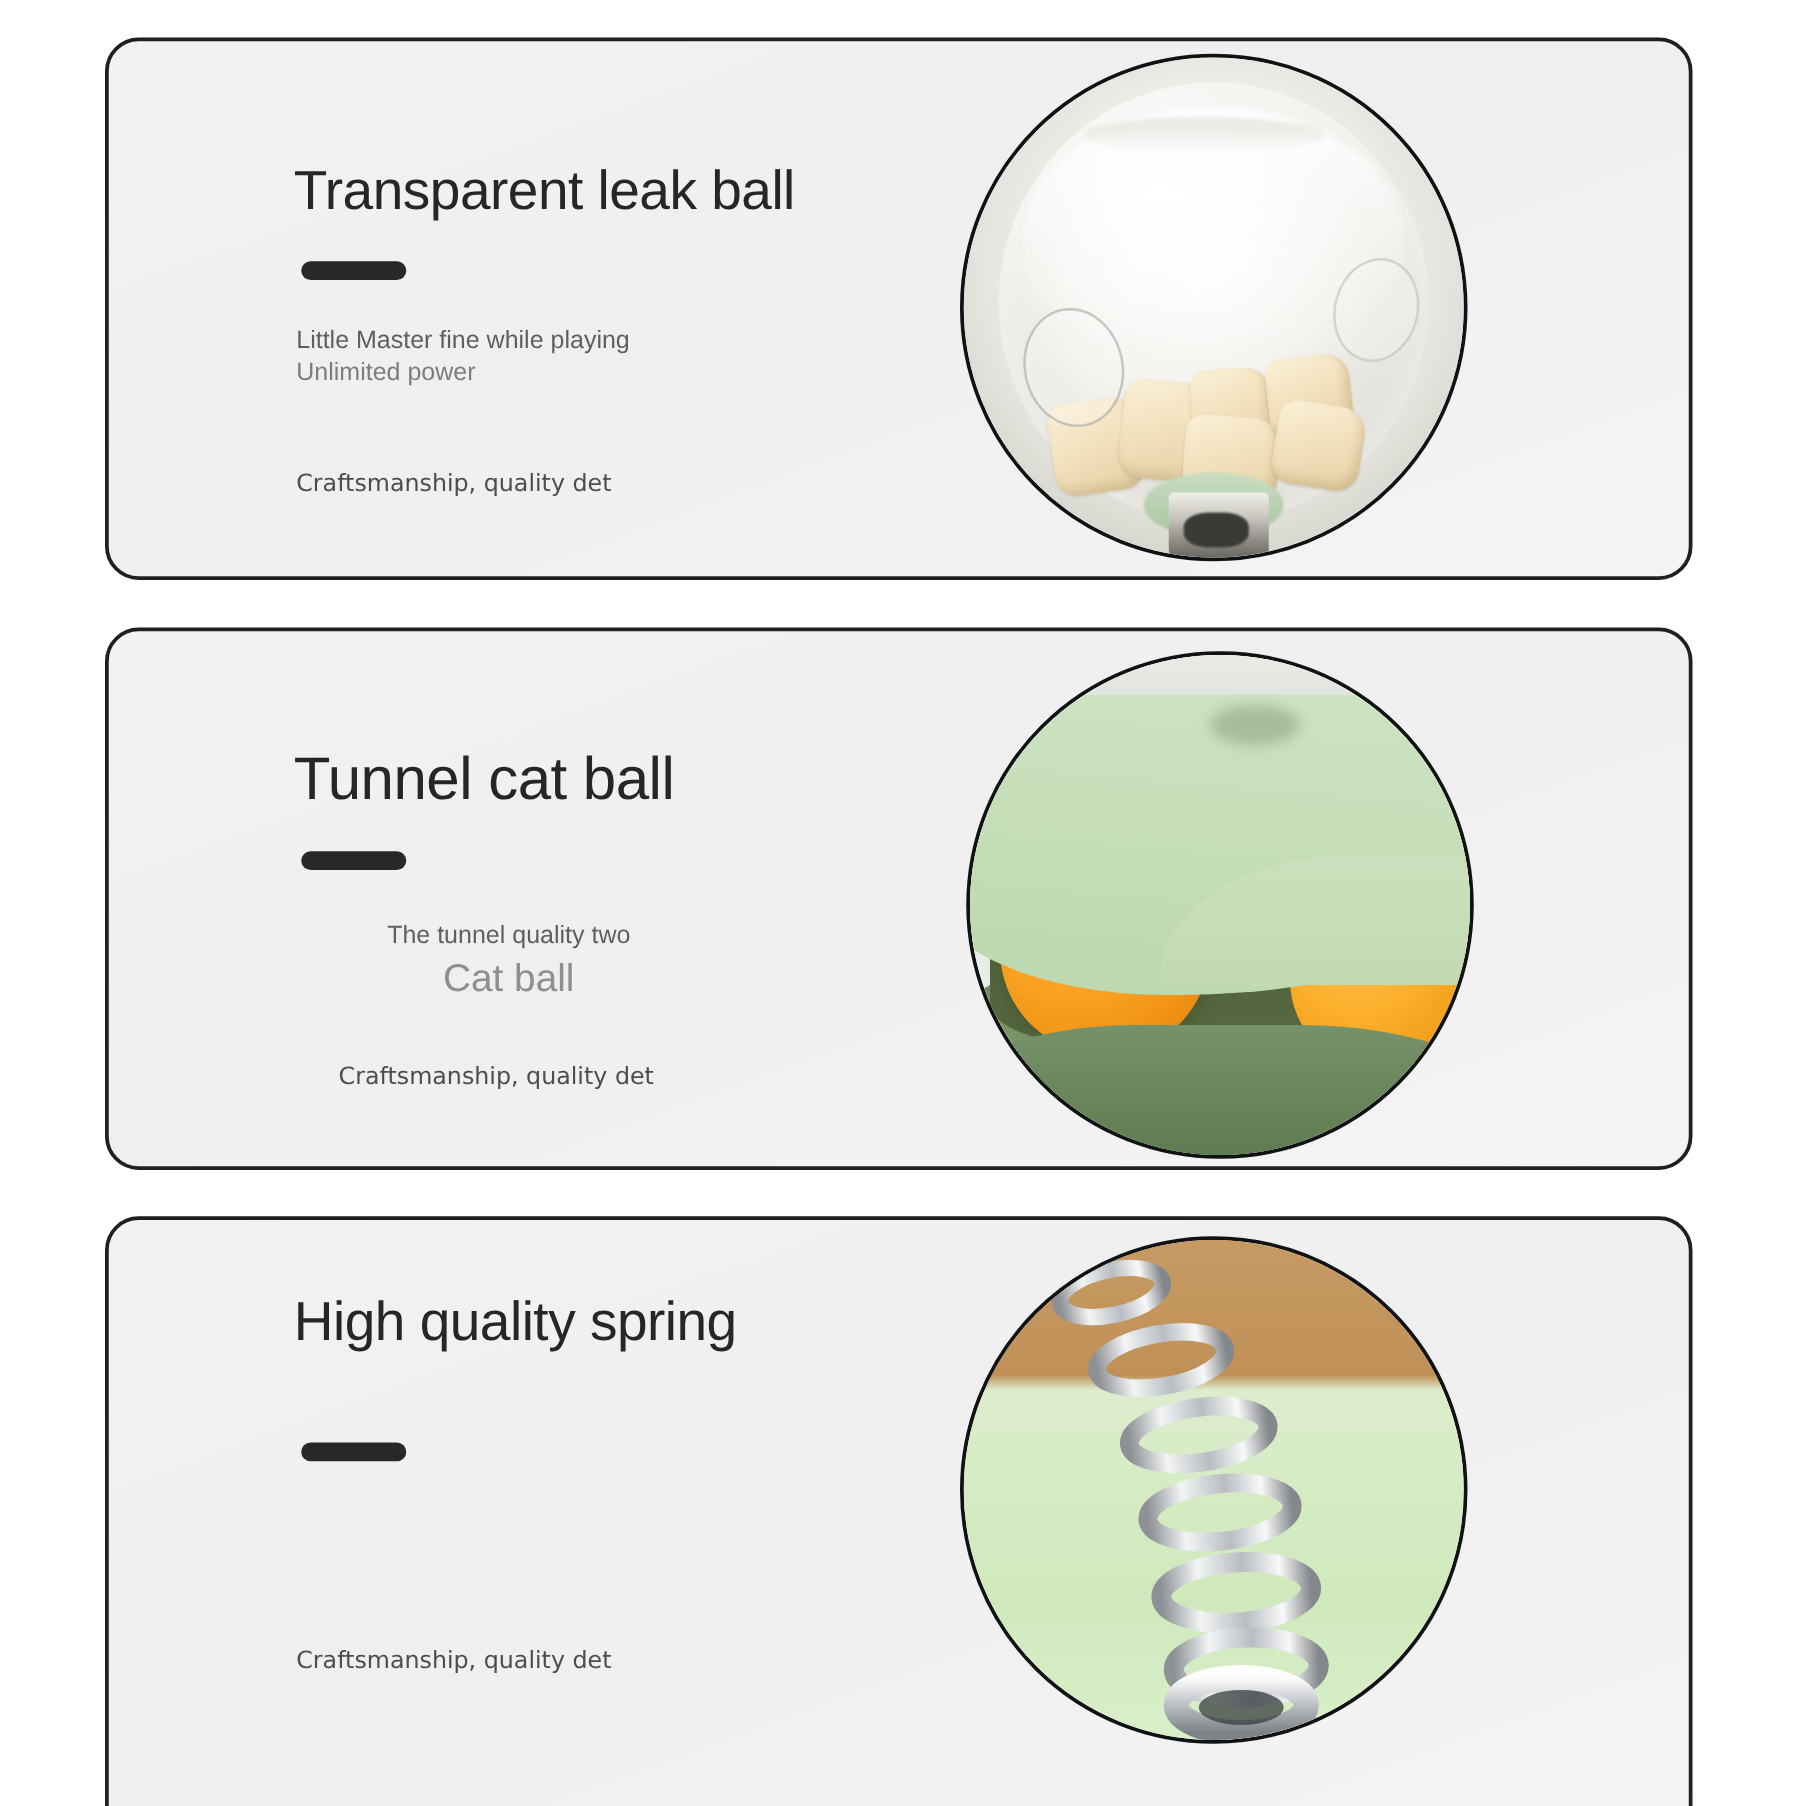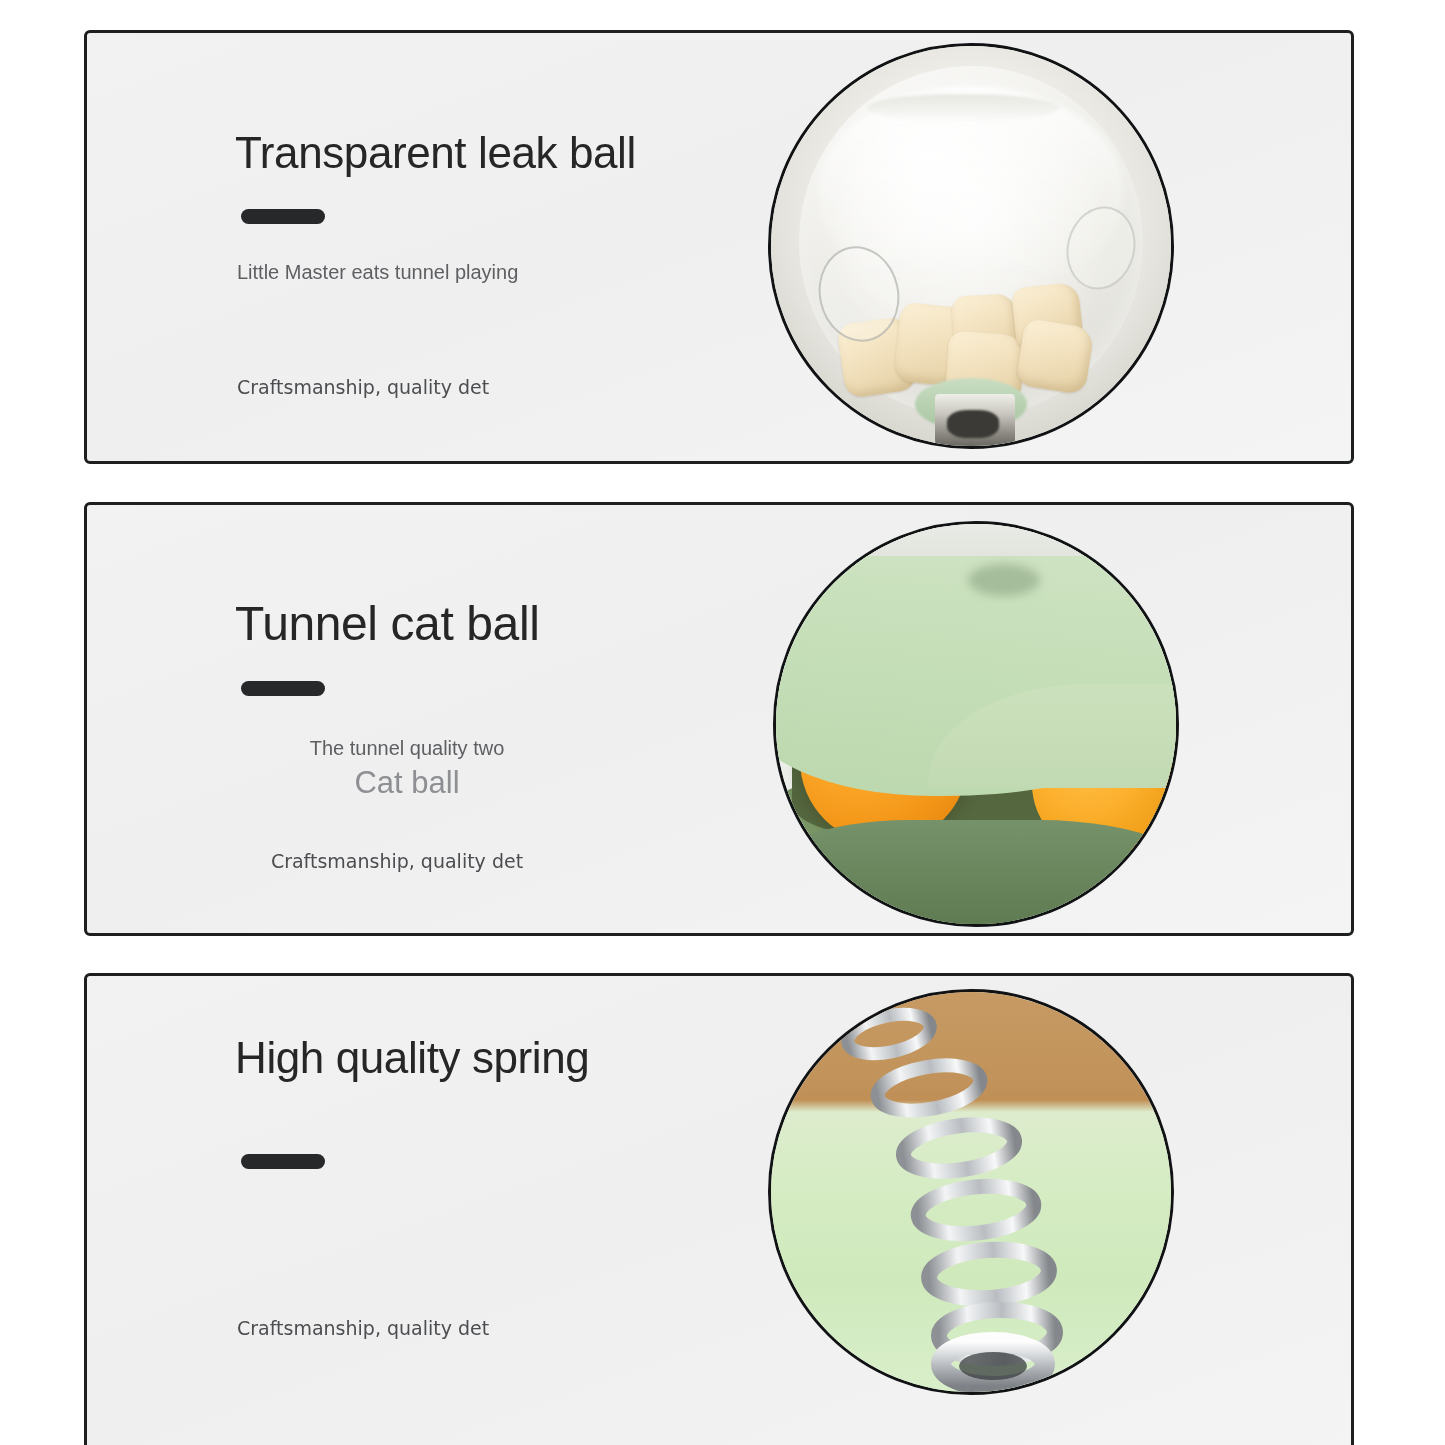--- a/index.html
+++ b/index.html
@@ -20,21 +20,21 @@
     width: 1445px;
     height: 1445px;
     background: #ffffff;
   }
 
   
   .card {
     position: absolute;
     box-sizing: border-box;
     border: 3px solid #1d1f21;
-    border-radius: 6px;
+    border-radius: 27px;
     background: linear-gradient(160deg, #f2f2f2 0%, #efefef 45%, #f4f4f4 100%);
     overflow: hidden;
   }
   .card-1 { left: 84px;  top: 30px;   width: 1270px; height: 434px; }
   .card-2 { left: 84px;  top: 502px;  width: 1270px; height: 434px; text-align: center; }
   .card-3 { left: 84px;  top: 973px;  width: 1270px; height: 516px; }
 
   
   .text-col {
     position: absolute;
@@ -299,21 +299,22 @@
 </head>
 <body>
 
 <div class="page">
 
   <div class="card card-1">
     <div class="text-col">
       <div class="card-title">Transparent leak ball</div>
       <div class="dash"></div>
       <div class="sub-block">
-        <p class="sub-line-1">Little Master eats tunnel playing</p>
+        <p class="sub-line-1">Little Master fine while playing</p>
+        <p class="sub-line-2">Unlimited power</p>
       </div>
       <div class="foot-block">Craftsmanship, quality det</div>
     </div>
 
     <div class="photo">
       <div class="photo-inner">
         <div class="p1-bg"></div>
         <div class="p1-sphere"></div>
         <div class="p1-rimlight"></div>
         <div class="p1-seam"></div>

